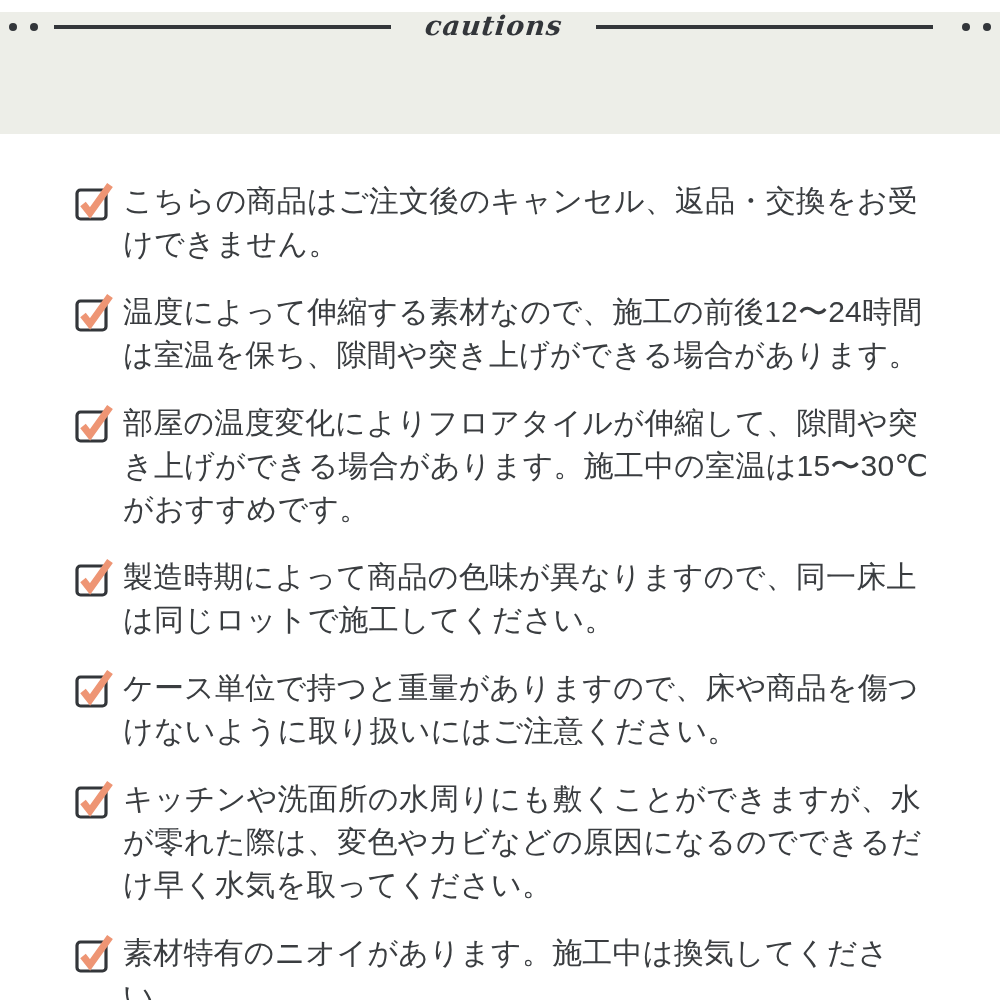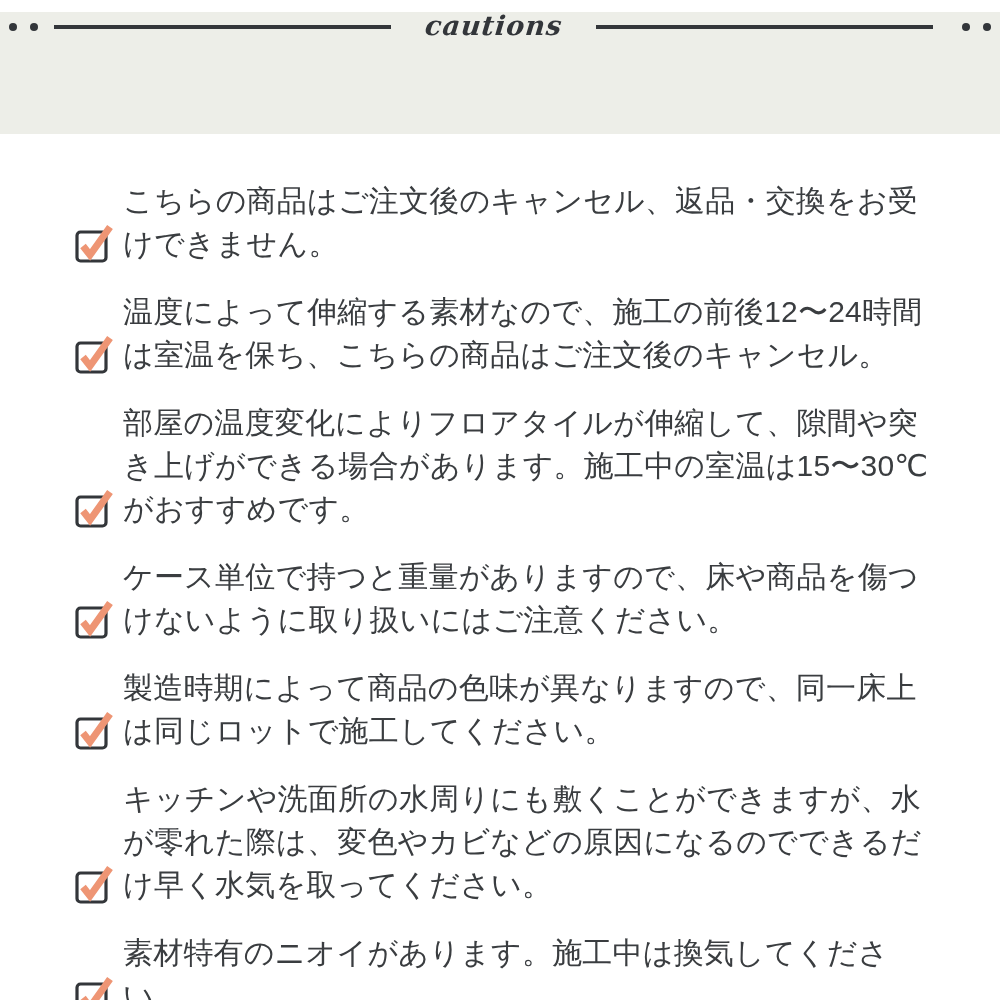--- a/index.html
+++ b/index.html
@@ -60,21 +60,21 @@
     transform: skewX(-6deg);
     letter-spacing: 1px;
     line-height: 1;
     padding-bottom: 4px;
   }
   .content {
     padding: 45px 66px 0 74px;
   }
   .item {
     display: flex;
-    align-items: flex-end;
+    align-items: flex-start;
     margin-bottom: 25px;
   }
   .checkbox {
     flex: 0 0 auto;
     width: 40px;
     height: 44px;
     margin-right: 9px;
     margin-top: 0px;
   }
   .item-text {
@@ -112,51 +112,51 @@
     <p class="item-text">こちらの商品はご注文後のキャンセル、返品・交換をお受けできません。</p>
   </div>
 
   <div class="item">
     <span class="checkbox">
       <svg width="40" height="44" viewBox="0 0 40 44" aria-hidden="true">
         <rect x="3" y="11" width="29" height="29" rx="3.5" fill="#ffffff" style="stroke: var(--ink);" stroke-width="3.2"></rect>
         <polyline points="9,25 16,34 36,6" fill="none" style="stroke: var(--check);" stroke-width="7" stroke-linejoin="miter" stroke-linecap="butt"></polyline>
       </svg>
     </span>
-    <p class="item-text">温度によって伸縮する素材なので、施工の前後12〜24時間は室温を保ち、こちらの商品はご注文後のキャンセル。</p>
+    <p class="item-text">温度によって伸縮する素材なので、施工の前後12〜24時間は室温を保ち、隙間や突き上げができる場合があります。</p>
   </div>
 
   <div class="item">
     <span class="checkbox">
       <svg width="40" height="44" viewBox="0 0 40 44" aria-hidden="true">
         <rect x="3" y="11" width="29" height="29" rx="3.5" fill="#ffffff" style="stroke: var(--ink);" stroke-width="3.2"></rect>
         <polyline points="9,25 16,34 36,6" fill="none" style="stroke: var(--check);" stroke-width="7" stroke-linejoin="miter" stroke-linecap="butt"></polyline>
       </svg>
     </span>
     <p class="item-text">部屋の温度変化によりフロアタイルが伸縮して、隙間や突き上げができる場合があります。施工中の室温は15〜30℃がおすすめです。</p>
   </div>
 
   <div class="item">
     <span class="checkbox">
       <svg width="40" height="44" viewBox="0 0 40 44" aria-hidden="true">
         <rect x="3" y="11" width="29" height="29" rx="3.5" fill="#ffffff" style="stroke: var(--ink);" stroke-width="3.2"></rect>
         <polyline points="9,25 16,34 36,6" fill="none" style="stroke: var(--check);" stroke-width="7" stroke-linejoin="miter" stroke-linecap="butt"></polyline>
       </svg>
     </span>
-    <p class="item-text">ケース単位で持つと重量がありますので、床や商品を傷つけないように取り扱いにはご注意ください。</p>
+    <p class="item-text">製造時期によって商品の色味が異なりますので、同一床上は同じロットで施工してください。</p>
   </div>
 
   <div class="item">
     <span class="checkbox">
       <svg width="40" height="44" viewBox="0 0 40 44" aria-hidden="true">
         <rect x="3" y="11" width="29" height="29" rx="3.5" fill="#ffffff" style="stroke: var(--ink);" stroke-width="3.2"></rect>
         <polyline points="9,25 16,34 36,6" fill="none" style="stroke: var(--check);" stroke-width="7" stroke-linejoin="miter" stroke-linecap="butt"></polyline>
       </svg>
     </span>
-    <p class="item-text">製造時期によって商品の色味が異なりますので、同一床上は同じロットで施工してください。</p>
+    <p class="item-text">ケース単位で持つと重量がありますので、床や商品を傷つけないように取り扱いにはご注意ください。</p>
   </div>
 
   <div class="item">
     <span class="checkbox">
       <svg width="40" height="44" viewBox="0 0 40 44" aria-hidden="true">
         <rect x="3" y="11" width="29" height="29" rx="3.5" fill="#ffffff" style="stroke: var(--ink);" stroke-width="3.2"></rect>
         <polyline points="9,25 16,34 36,6" fill="none" style="stroke: var(--check);" stroke-width="7" stroke-linejoin="miter" stroke-linecap="butt"></polyline>
       </svg>
     </span>
     <p class="item-text">キッチンや洗面所の水周りにも敷くことができますが、水が零れた際は、変色やカビなどの原因になるのでできるだけ早く水気を取ってください。</p>

